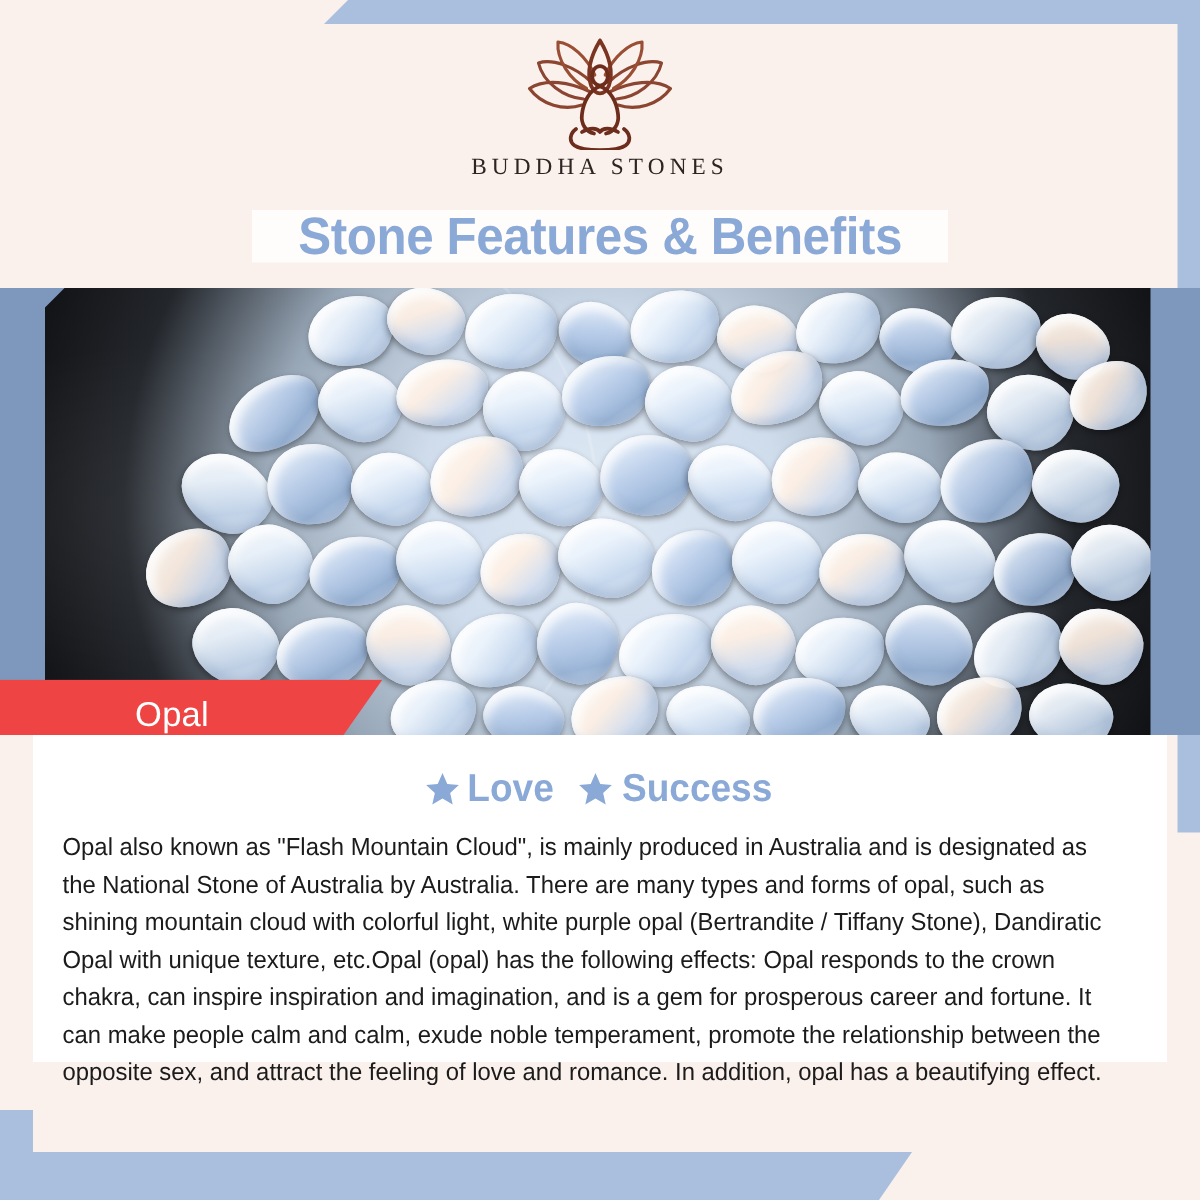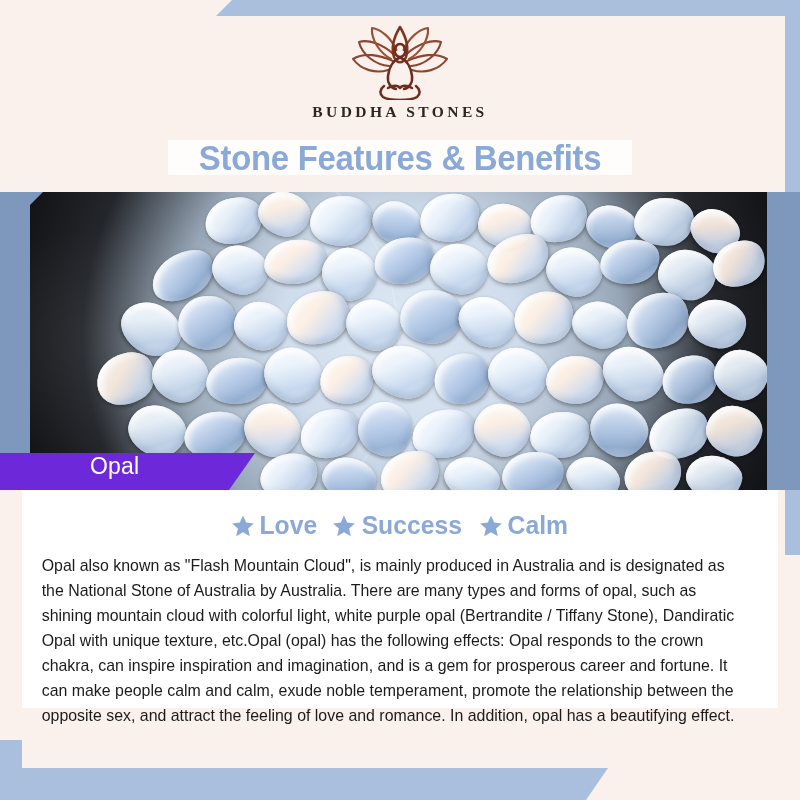--- a/index.html
+++ b/index.html
@@ -38,21 +38,21 @@
     position:relative; z-index:2;
     height:192px;
     padding-top:22px;
     text-align:center;
   }
   .logo-wrap { display:flex; flex-direction:column; align-items:center; }
   .logo-mark { width:110px; height:78px; display:block; }
   .brand-name {
     font-family:"Liberation Serif", serif;
     font-size:15.5px; letter-spacing:3.4px;
-    color:#2e2422; margin-top:3px; font-weight:700;
+    color:#2e2422; margin-top:3px; font-weight:400;
   }
 
   .title-card {
     position:absolute; left:168px; top:140px;
     width:464px; height:35px;
     background:#fffdfc;
     display:flex; align-items:center; justify-content:center;
   }
   .title-text {
     font-family:"Liberation Sans Narrow","Liberation Sans",sans-serif;
@@ -115,23 +115,23 @@
     border-bottom:13px solid transparent; height:0; width:0;
   }
   .photo-edge-r {
     position:absolute; right:0; top:0; width:33px; height:100%;
     background:#7e98bd; z-index:6;
   }
 
   
   .stone-banner {
     position:absolute; left:0; bottom:0; width:255px; height:37px;
-    background:#6d28d9;
+    background:#ef4444;
     clip-path:polygon(0 0, 100% 0, calc(100% - 26px) 100%, 0 100%);
-    display:flex; align-items:flex-start;
+    display:flex; align-items:flex-end;
     z-index:7;
   }
   .stone-banner-label {
     color:#ffffff; font-size:23px; font-weight:400;
     margin-left:90px; letter-spacing:0.2px;
   }
 
   
   .content {
     position:relative; z-index:2;
@@ -294,25 +294,19 @@
         <polygon points="12,1.4 15.2,8.6 22.9,9.4 17.1,14.6 18.8,22.3 12,18.3 5.2,22.3 6.9,14.6 1.1,9.4 8.8,8.6" fill="#8aa9d6"></polygon>
       </svg>
       <span class="benefit-label">Love</span>
     </div>
     <div class="benefit">
       <svg class="benefit-star" viewBox="0 0 24 24">
         <polygon points="12,1.4 15.2,8.6 22.9,9.4 17.1,14.6 18.8,22.3 12,18.3 5.2,22.3 6.9,14.6 1.1,9.4 8.8,8.6" fill="#8aa9d6"></polygon>
       </svg>
       <span class="benefit-label">Success</span>
     </div>
-    <div class="benefit">
-      <svg class="benefit-star" viewBox="0 0 24 24">
-        <polygon points="12,1.4 15.2,8.6 22.9,9.4 17.1,14.6 18.8,22.3 12,18.3 5.2,22.3 6.9,14.6 1.1,9.4 8.8,8.6" fill="#8aa9d6"></polygon>
-      </svg>
-      <span class="benefit-label">Calm</span>
-    </div>
   </div>
 
   <div class="body-text">Opal also known as "Flash Mountain Cloud", is mainly produced in Australia and is designated as the National Stone of Australia by Australia. There are many types and forms of opal, such as shining mountain cloud with colorful light, white purple opal (Bertrandite / Tiffany Stone), Dandiratic Opal with unique texture, etc.Opal (opal) has the following effects: Opal responds to the crown chakra, can inspire inspiration and imagination, and is a gem for prosperous career and fortune. It can make people calm and calm, exude noble temperament, promote the relationship between the opposite sex, and attract the feeling of love and romance. In addition, opal has a beautifying effect.</div>
 </div>
 
 <div class="band-bottom"></div>
 <div class="band-left-lower"></div>
 
 </body></html>

